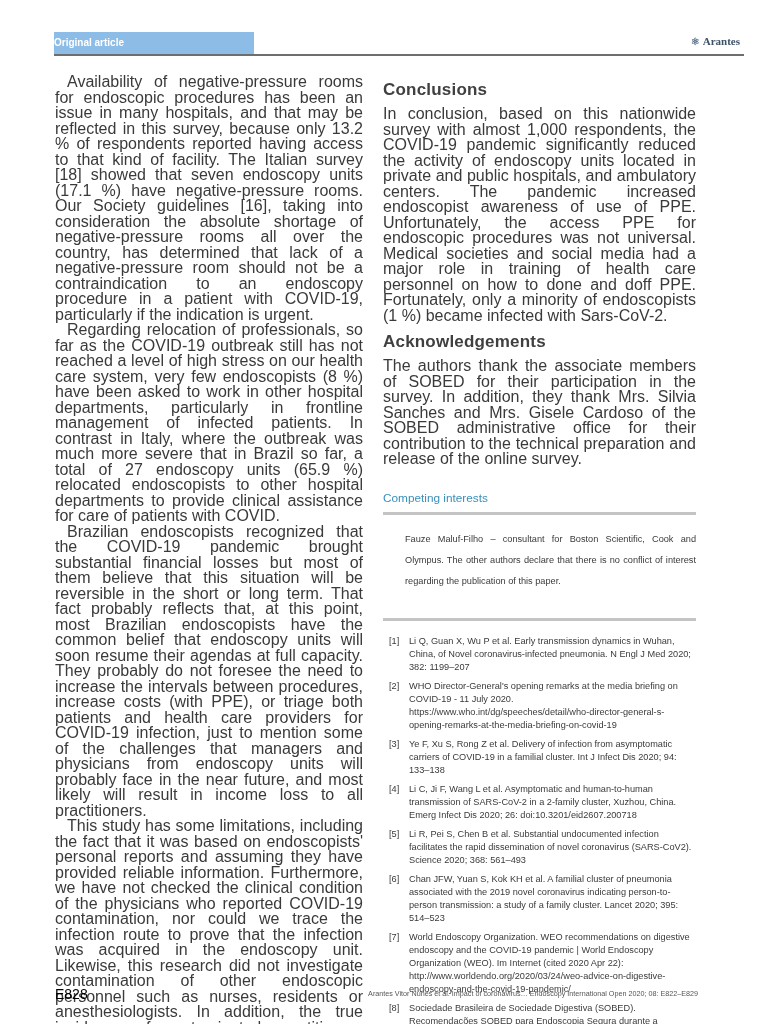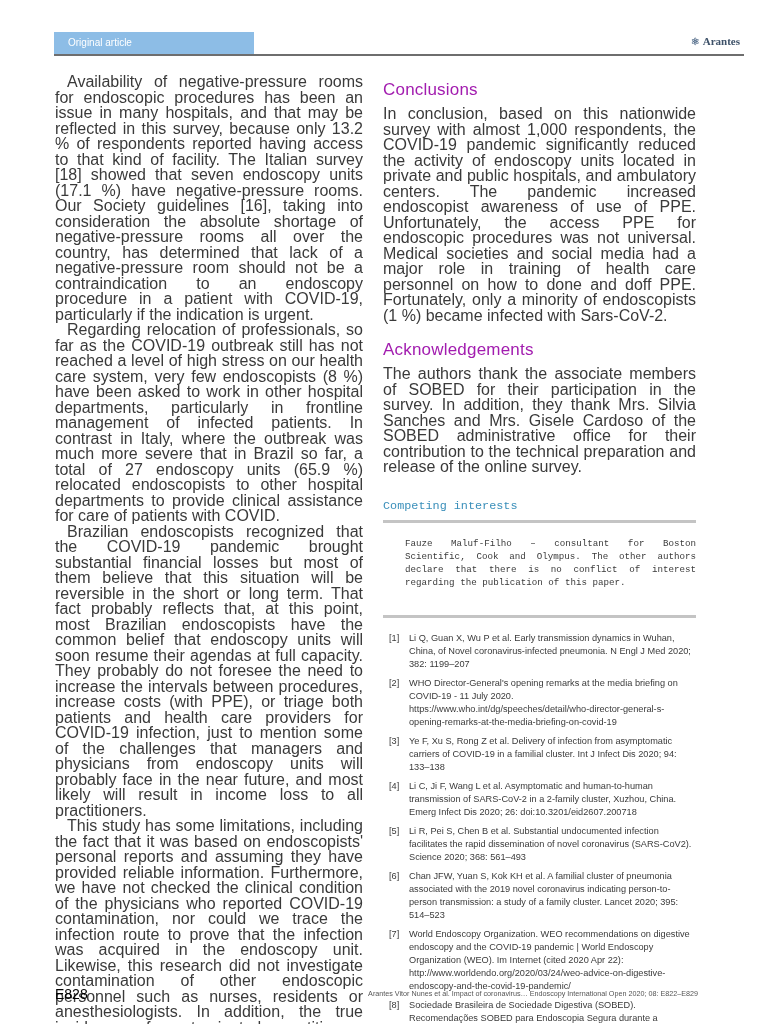--- a/index.html
+++ b/index.html
@@ -1,39 +1,39 @@
 <!DOCTYPE html>
 <html><head>
 <meta charset="utf-8">
 <style>
   html, body { margin: 0; padding: 0; background: #ffffff; }
   body { width: 768px; height: 1024px; position: relative; overflow: hidden;
          font-family: "Liberation Sans", sans-serif; color: #3a3a3a; }
 
   .header { position: absolute; left: 54px; top: 32px; width: 690px; height: 24px; }
   .header-tab { position: absolute; left: 0; top: 0; width: 200px; height: 22px;
-                background: #8dbde6; color: #ffffff; font-weight: normal; font-size: 10px;
-                line-height: 22px; padding-left: 14px; box-sizing: border-box; }
+                background: #8dbde6; color: #ffffff; font-weight: bold; font-size: 10px;
+                line-height: 22px; padding-left: 0; box-sizing: border-box; }
   .header-rule { position: absolute; left: 0; top: 22px; width: 690px; height: 2px; background: #6e6e6e; }
   .publisher { position: absolute; right: 4px; top: 3px; font-family: "Liberation Serif", serif;
                font-weight: bold; font-size: 11px; color: #3d5168; display: flex; align-items: center; gap: 3px; }
   .publisher-icon { font-size: 10px; color: #5d7591; }
 
   .col-left { position: absolute; left: 55px; top: 74px; width: 308px; }
   .col-right { position: absolute; left: 383px; top: 80px; width: 313px; }
 
   .para { font-size: 16px; line-height: 15.5px; text-align: justify; margin: 0;
           text-indent: 12px; hyphens: auto; }
   .para.noindent { text-indent: 0; }
 
-  .section-title { font-size: 17px; color: #a21caf; margin: 0 0 6px 0; font-weight: normal; letter-spacing: 0.2px; }
+  .section-title { font-size: 17px; color: #404040; margin: 0 0 6px 0; font-weight: bold; letter-spacing: 0.2px; }
   .sub-title { font-size: 11.8px; color: #3a8fba; margin: 0; font-weight: normal; }
   .gray-bar { height: 3px; background: #c4c4c4; margin-top: 7px; margin-bottom: 14px; }
 
-  .ci-text { font-size: 9.2px; line-height: 13px; color: #3a3a3a; padding-left: 22px; text-align: justify; margin: 0; }
+  .ci-text { font-size: 9.2px; line-height: 21px; color: #3a3a3a; padding-left: 22px; text-align: justify; margin: 0; }
 
   .refs { list-style: none; margin: 0; padding: 0 0 0 6px; }
   .ref { display: flex; font-size: 9.2px; line-height: 13px; margin-bottom: 6px; }
   .ref-num { width: 20px; flex: 0 0 20px; }
   .ref-text { flex: 1; word-break: break-word; }
 
   .footer-page { position: absolute; left: 55px; top: 986px; font-size: 14px; color: #000000; }
   .footer-cite { position: absolute; right: 70px; top: 989px; font-size: 7.2px; color: #555; }
 </style>
 </head>
@@ -54,26 +54,26 @@
   <p class="para">Brazilian endoscopists recognized that the COVID-19 pandemic brought substantial financial losses but most of them believe that this situation will be reversible in the short or long term. That fact probably reflects that, at this point, most Brazilian endoscopists have the common belief that endoscopy units will soon resume their agendas at full capacity. They probably do not foresee the need to increase the intervals between procedures, increase costs (with PPE), or triage both patients and health care providers for COVID-19 infection, just to mention some of the challenges that managers and physicians from endoscopy units will probably face in the near future, and most likely will result in income loss to all practitioners.</p>
   <p class="para">This study has some limitations, including the fact that it was based on endoscopists' personal reports and assuming they have provided reliable information. Furthermore, we have not checked the clinical condition of the physicians who reported COVID-19 contamination, nor could we trace the infection route to prove that the infection was acquired in the endoscopy unit. Likewise, this research did not investigate contamination of other endoscopic personnel such as nurses, residents or anesthesiologists. In addition, the true incidence of contaminated practitioners may have been underestimated in this survey, considering the possibility of underreporting of asymptomatic endoscopists exposed to the new coronavirus. Another concern is that an unknown number of endoscopists in Brazil were not reached by this survey, due to the fact that they are not current SOBED members. On the other hand, considering the dynamic pathway of the COVID-19 pandemic and the speed of events and growth of knowledge, the greatest strength of this study is that it is the largest portrait of COVID-19 pandemic burden on endoscopy practice in the largest country in Latin America, involving almost 1,000 practitioners with qualified responses, accurately reflecting the current impact of COVID-19 on endoscopy practice throughout the country.</p>
 </div>
 
 <div class="col-right">
   <section>
     <h2 class="section-title">Conclusions</h2>
     <p class="para noindent">In conclusion, based on this nationwide survey with almost 1,000 respondents, the COVID-19 pandemic significantly reduced the activity of endoscopy units located in private and public hospitals, and ambulatory centers. The pandemic increased endoscopist awareness of use of PPE. Unfortunately, the access PPE for endoscopic procedures was not universal. Medical societies and social media had a major role in training of health care personnel on how to done and doff PPE. Fortunately, only a minority of endoscopists (1 %) became infected with Sars-CoV-2.</p>
   </section>
 
-  <section style="margin-top:17px;">
+  <section style="margin-top:9px;">
     <h2 class="section-title">Acknowledgements</h2>
     <p class="para noindent">The authors thank the associate members of SOBED for their participation in the survey. In addition, they thank Mrs. Silvia Sanches and Mrs. Gisele Cardoso of the SOBED administrative office for their contribution to the technical preparation and release of the online survey.</p>
   </section>
 
-  <section style="margin-top:24px;font-family:Liberation Mono, monospace;">
+  <section style="margin-top:24px;">
     <h3 class="sub-title">Competing interests</h3>
     <div class="gray-bar"></div>
     <p class="ci-text">Fauze Maluf-Filho – consultant for Boston Scientific, Cook and Olympus. The other authors declare that there is no conflict of interest regarding the publication of this paper.</p>
   </section>
 
   <section style="margin-top:26px;">
     <div class="gray-bar"></div>
     <ol class="refs">
       <li class="ref">
           <span class="ref-num">[1]</span>

